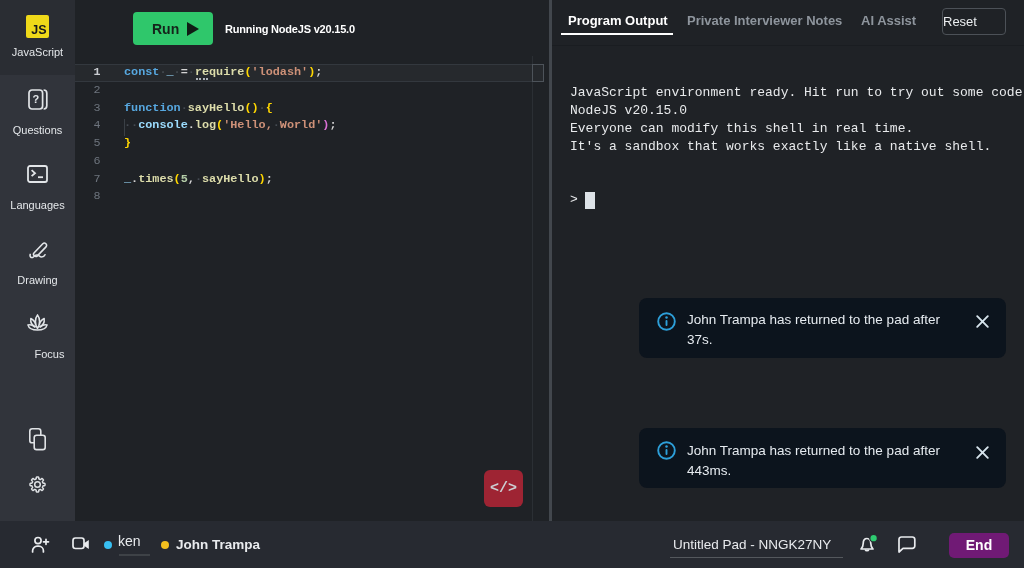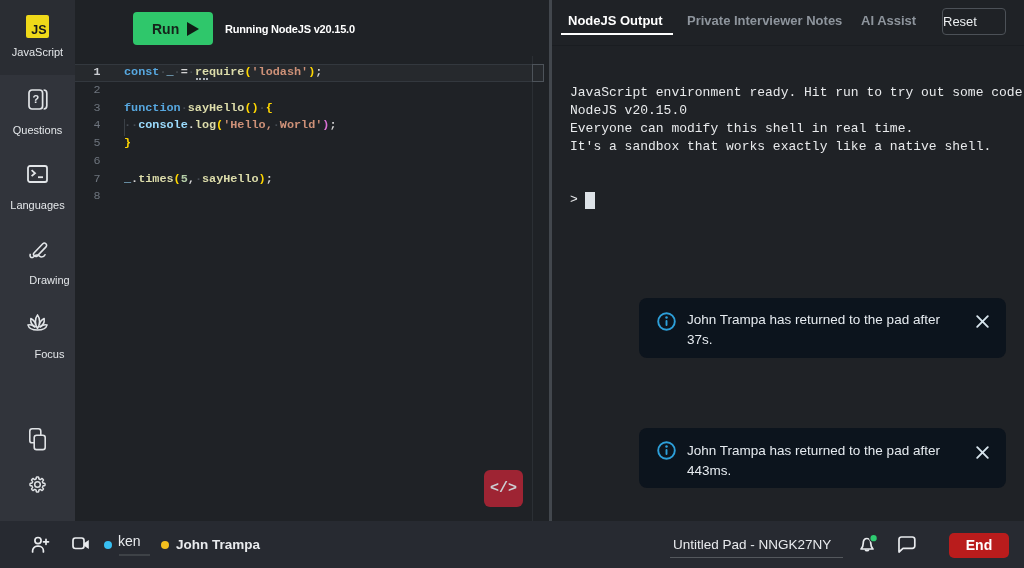--- a/index.html
+++ b/index.html
@@ -39,21 +39,21 @@
   #cursor { left:585px; top:192px; width:10px; height:17px; background:#dde3e7; }
   .toast { left:639px; width:367px; background:#0c141d; border-radius:8px; }
   .tico { position:absolute; left:18px; }
   .ttxt { position:absolute; left:48px; color:#e6ebf0; font-size:13.5px; font-weight:500; line-height:20px; width:260px; }
   .tx { position:absolute; right:16px; }
   
   #botbar { left:0; top:521px; width:1024px; height:47px; background:#272a31; }
   .bb { position:absolute; color:#e9ebee; font-size:14px; }
   #kenu { position:absolute; left:119px; top:33px; width:31px; height:1.5px; background:#3e4247; }
   #padu { position:absolute; left:670px; top:35.5px; width:173px; height:1px; background:#54585d; }
-  #endbtn { position:absolute; left:949px; top:12px; width:60px; height:25px; background:#b91c1c; border-radius:5px; color:#fff; font-weight:bold; font-size:14px; text-align:center; line-height:25px; }
+  #endbtn { position:absolute; left:949px; top:12px; width:60px; height:25px; background:#701a75; border-radius:5px; color:#fff; font-weight:bold; font-size:14px; text-align:center; line-height:25px; }
   svg { display:block; }
 </style>
 </head>
 <body>
 <div id="stage">
 
   <div class="abs" id="curline"></div>
   <div class="abs" id="ovline"></div>
   <div class="abs" id="curbox"></div>
 
@@ -79,21 +79,21 @@
         <path d="M11 12.2 h5"></path>
       </svg>
     </div>
   <div class="abs navlabel" style="left:0;top:199px;">Languages</div>
   <div class="abs icwrap" id="ic-d" style="top:238px;">
       <svg width="22" height="22" viewBox="0 0 22 22" style="margin:0 auto;" fill="none" stroke="#e2e5e8" stroke-width="1.6" stroke-linecap="round">
         <path d="M7.2 14.8 l8.6 -9 a2.2 2.2 0 0 1 3.2 3.05 l-8.6 9 a2.2 2.2 0 0 1 -3.2 -3.05 z"></path>
         <path d="M3.2 16.4 c-0.6 2.2 0.8 3.6 2.5 3 c1.7 -0.6 2.1 -2.4 4.2 -2.4 c2.1 0 2.5 2 4.7 2 c1.7 0 2.9 -1 3.4 -2.2"></path>
       </svg>
     </div>
-  <div class="abs navlabel" style="left:12px;top:274px;">Drawing</div>
+  <div class="abs navlabel" style="left:0;top:274px;">Drawing</div>
   <div class="abs icwrap" id="ic-f" style="top:314px;">
       <svg width="21" height="17" viewBox="0 0 21 17" style="margin:0 auto;" fill="none" stroke="#e2e5e8" stroke-width="1.5" stroke-linejoin="round" stroke-linecap="round">
         <path d="M10.5 0.9 c2.7 3.1 2.7 10.3 0 13.5 c-2.7 -3.2 -2.7 -10.4 0 -13.5 z"></path>
         <path d="M8.3 12.8 C4.9 11.4 3.3 8.6 3.8 4.5 C6.3 5.7 8 7.8 8.5 10.3"></path>
         <path d="M12.7 12.8 C16.1 11.4 17.7 8.6 17.2 4.5 C14.7 5.7 13 7.8 12.5 10.3"></path>
         <path d="M7.6 12.9 C6 11.2 3.6 10.3 0.9 10.9 C1.8 14.3 5.3 16.1 10.5 16.1 C15.7 16.1 19.2 14.3 20.1 10.9 C17.4 10.3 15 11.2 13.4 12.9"></path>
       </svg>
     </div>
   <div class="abs navlabel" style="left:12px;top:348px;">Focus</div>
   <div class="abs icwrap" id="ic-copy" style="top:428px;">
@@ -128,21 +128,21 @@
   <div class="abs cl" style="top:99.7px;"><span class="kw">function</span><span class="ws">·</span><span class="fn">sayHello</span><span class="b1">()</span><span class="ws">·</span><span class="b1">{</span></div>
   <div class="abs cl" style="top:117.4px;"><span class="ws">··</span><span class="var">console</span>.<span class="fn">log</span><span class="b1">(</span><span class="str">'Hello,</span><span class="ws">·</span><span class="str">World'</span><span class="b2">)</span>;</div>
   <div class="abs" id="indent4"></div>
   <div class="abs cl" style="top:135.1px;"><span class="b1">}</span></div>
   <div class="abs cl" style="top:170.6px;"><span class="var">_</span>.<span class="fn">times</span><span class="b1">(</span><span class="num">5</span>,<span class="ws">·</span><span class="fn">sayHello</span><span class="b1">)</span>;</div>
 
   <div class="abs" id="codebtn">&lt;/&gt;</div>
   <div class="abs" id="divider"></div>
 
   <div class="abs" style="left:552px;top:45px;width:472px;height:1px;background:#1a1d21;"></div>
-  <div class="abs tab" id="tab1">NodeJS Output</div>
+  <div class="abs tab" id="tab1">Program Output</div>
   <div class="abs" id="tab1u"></div>
   <div class="abs tab" id="tab2">Private Interviewer Notes</div>
   <div class="abs tab" id="tab3">AI Assist</div>
   <div class="abs" id="resetbtn">Reset</div>
 
   <div class="abs con" style="top:84px;">JavaScript environment ready. Hit run to try out some code!</div>
   <div class="abs con" style="top:102px;">NodeJS v20.15.0</div>
   <div class="abs con" style="top:138px;">It's a sandbox that works exactly like a native shell.</div>
   <div class="abs con" style="top:120px;">Everyone can modify this shell in real time.</div>
   <div class="abs con" style="top:191px;">&gt;</div>

